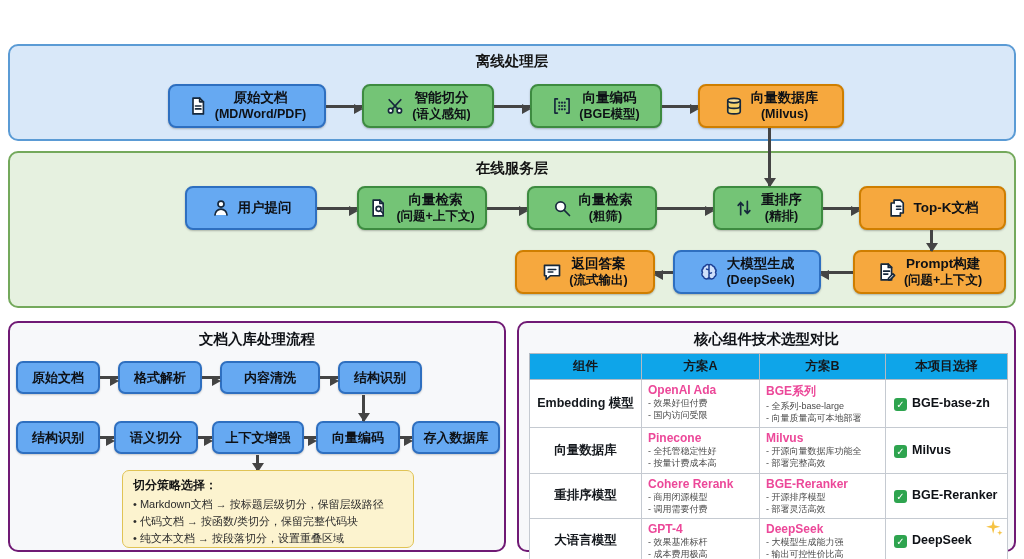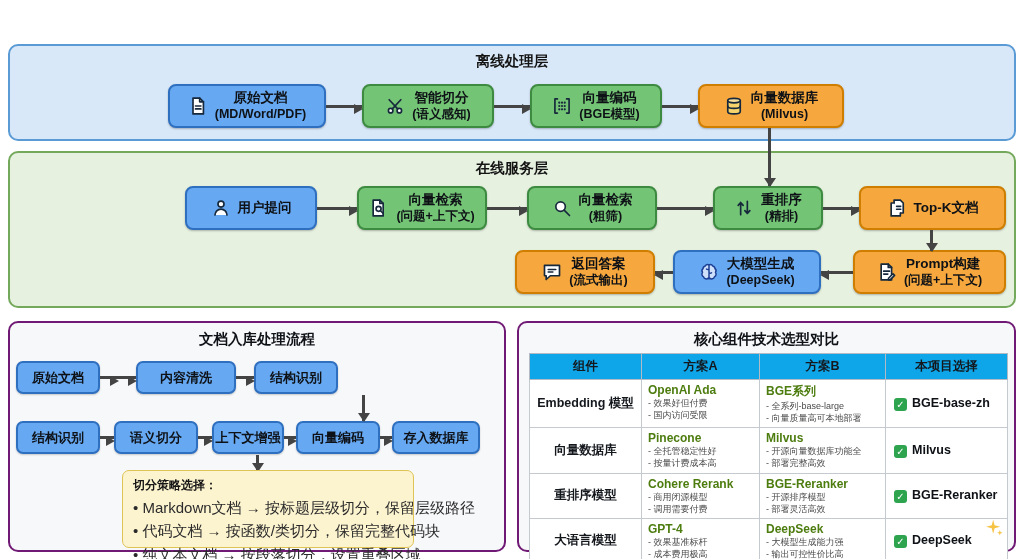--- a/index.html
+++ b/index.html
@@ -52,30 +52,30 @@
   #pipe-row1 { top:38px; }
   #pipe-row2 { top:98px; }
   .pstep { background:#66a9f2; border:2px solid #2e6fc0; border-radius:7px; height:33px;
     display:flex; align-items:center; justify-content:center; font-size:13px; font-weight:700;
     color:#0e1116; box-sizing:border-box; box-shadow:0 1px 2px rgba(0,0,0,.2);
     white-space:nowrap; flex:0 0 auto; }
 
   #note-box { position:absolute; left:112px; top:147px; width:292px; height:78px;
     background:#fcf3cf; border:1.5px solid #e0c355; border-radius:7px; padding:6px 10px; box-sizing:border-box; }
   .note-title { font-weight:bold; font-size:12px; color:#151515; margin-bottom:2px; }
-  .note-item { font-size:15px; line-height:1.55; color:#2b2b2b; white-space:nowrap; }
+  .note-item { font-size:11px; line-height:1.55; color:#2b2b2b; white-space:nowrap; }
 
   #cmp-table { position:absolute; left:10px; top:30px; border-collapse:collapse; table-layout:fixed; }
   #cmp-table th { background:#0ea5e9; border:1px solid #b3bac3; font-size:12.5px; color:#14181d;
     padding:2px; height:21px; font-weight:bold; }
   #cmp-table td { border:1px solid #c5cad1; background:#fff; }
   .cmp-row { height:43px; }
   td.comp { text-align:center; font-weight:bold; font-size:12.5px; color:#14181d; }
   td.opt { vertical-align:top; padding:3px 6px; }
-  .oname { font-size:12px; font-weight:bold; color:#4d7c0f; }
+  .oname { font-size:12px; font-weight:bold; color:#ec4899; }
   .onote { font-size:9px; color:#4a4a4a; line-height:1.35; white-space:nowrap; overflow:hidden; }
   td.choice { background:#dff0df; font-weight:bold; font-size:12.5px; color:#0e1116; padding-left:8px; }
   .check { display:inline-block; width:13px; height:13px; background:#2ea44f; border-radius:3px;
     color:#fff; font-size:10px; line-height:13px; text-align:center; margin-right:5px;
     vertical-align:-1px; font-weight:bold; }
   .sparkle { position:absolute; right:10px; bottom:8px; }
 </style>
 </head>
 <body>
 
@@ -266,31 +266,32 @@
   </div>
 
   <div class="varrow" id="v-db-rerank"></div>
   <div class="varrow" id="v-topk-prompt"></div>
 
   <div class="panel" id="pipeline-panel">
     <div class="ptitle">文档入库处理流程</div>
     <div class="steprow" id="pipe-row1">
         <div class="pstep" style="width: 84px;">原始文档</div>
         <div class="harrow" style="width: 18px;"></div>
+        <div class="pstep" style="width: 84px;">格式解析</div>
         <div class="harrow" style="width: 18px;"></div>
         <div class="pstep" style="width: 100px;">内容清洗</div>
         <div class="harrow" style="width: 18px;"></div>
         <div class="pstep" style="width: 84px;">结构识别</div>
       </div>
     <div class="steprow" id="pipe-row2">
         <div class="pstep" style="width: 84px;">结构识别</div>
         <div class="harrow" style="width: 14px;"></div>
         <div class="pstep" style="width: 84px;">语义切分</div>
         <div class="harrow" style="width: 14px;"></div>
-        <div class="pstep" style="width: 72px;">上下文增强</div>
+        <div class="pstep" style="width: 92px;">上下文增强</div>
         <div class="harrow" style="width: 12px;"></div>
         <div class="pstep" style="width: 84px;">向量编码</div>
         <div class="harrow" style="width: 12px;"></div>
         <div class="pstep" style="width: 88px;">存入数据库</div>
       </div>
     <div class="varrow" id="v-struct"></div>
     <div class="varrow" id="v-ctx"></div>
     <div id="note-box">
       <div class="note-title">切分策略选择：</div>
       <div id="note-items">

